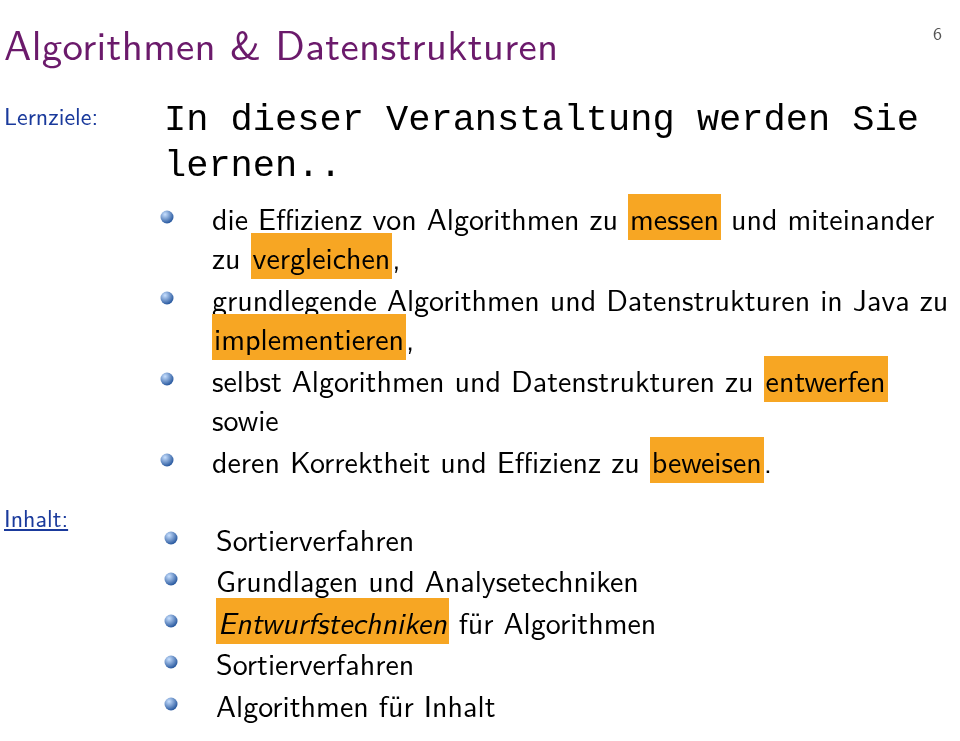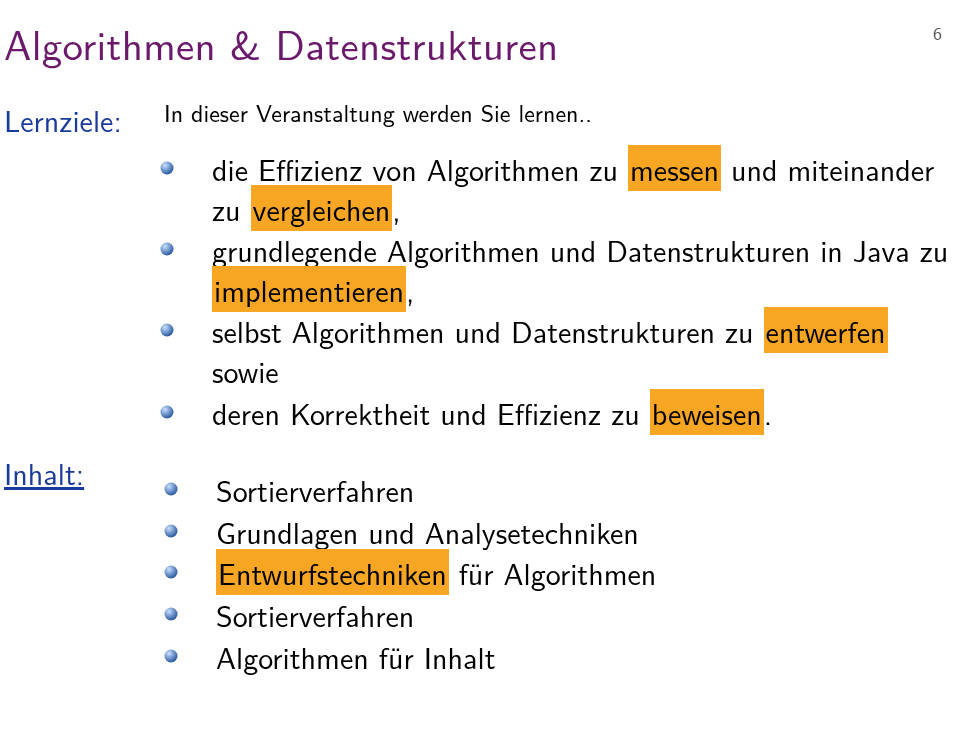--- a/index.html
+++ b/index.html
@@ -31,37 +31,38 @@
     font-size: 18px;
     color: #555;
   }
   .row1 {
     display: flex;
     align-items: flex-start;
     margin-top: 8px;
   }
   .label {
     color: #1a3a9c;
-    font-size: 30px;
+    font-size: 24px;
     font-weight: 400;
     margin-left: 4px;
     flex: 0 0 auto;
   }
   .lernziele-label {
     width: 152px;
   }
   .inhalt-label {
     width: 152px;
     margin-top: 16px;
     text-decoration: underline;
   }
   .intro {
-    font-size: 24px;
+    font-size: 37px;
     line-height: 1.25;
     padding-left: 8px;
+    font-family: Liberation Mono, monospace;
   }
   .list {
     margin-top: 8px;
     padding-left: 160px;
   }
   .list-item {
     display: flex;
     align-items: flex-start;
     font-size: 30px;
     line-height: 1.32;
@@ -78,20 +79,21 @@
   }
   .item-text {
     flex: 1 1 auto;
   }
   .hl {
     background: #f7a623;
     padding: 1px 2px 1px 2px;
     display: inline;
   }
   .italic {
+    font-style: italic;
     text-align: center;
   }
   .section2 {
     display: flex;
     align-items: flex-start;
   }
   .list2 {
     margin-top: 36px;
     padding-left: 8px;
   }

